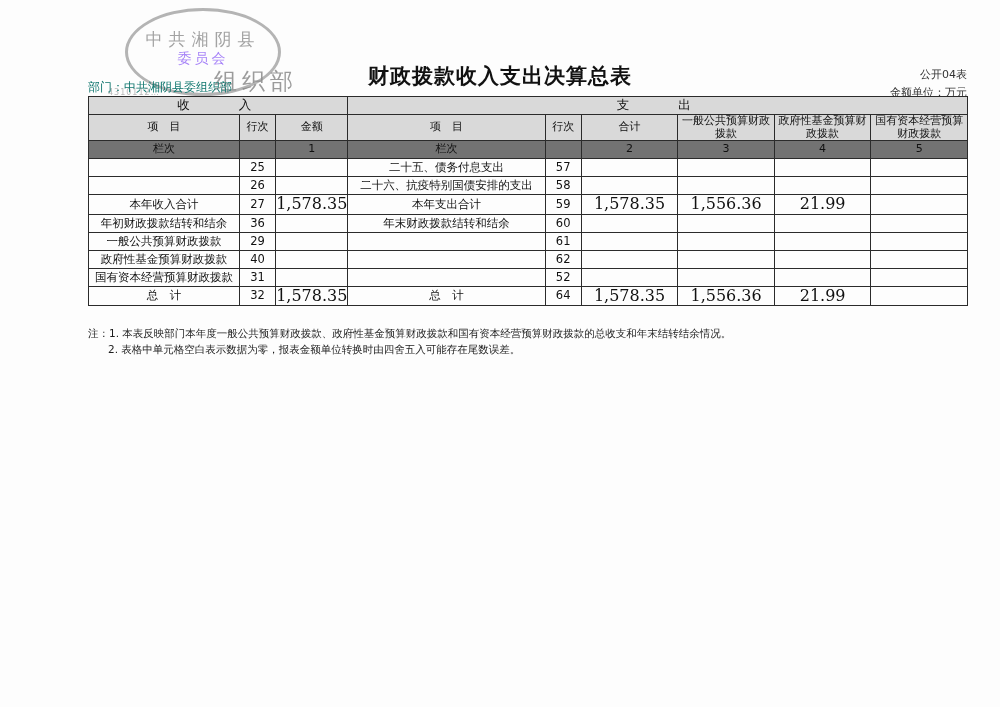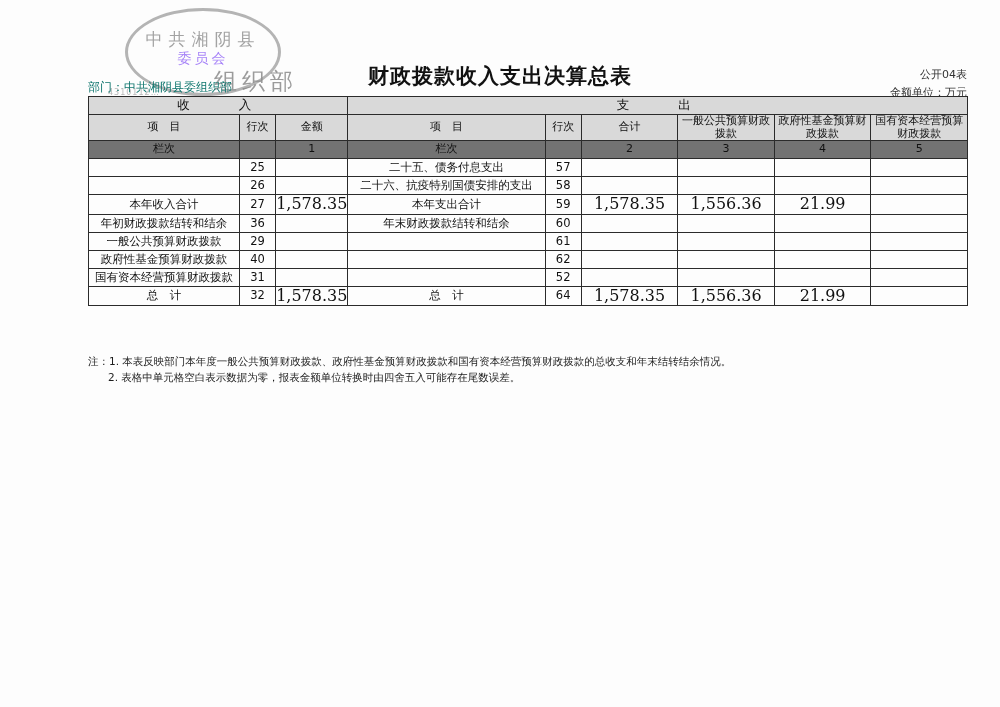--- a/index.html
+++ b/index.html
@@ -181,21 +181,20 @@
 
   
   .notes {
     position: absolute;
     left: 88px;
     top: 325px;
     width: 880px;
     font-size: 10.5px;
     color: #1d1d1d;
     line-height: 1.55;
-    margin-top: 28px;
   }
   .notes .n2 { padding-left: 20px; }
 </style>
 </head>
 <body>
 
 <div class="page">
 
   <div class="stamp">
     <div class="ring"></div>

